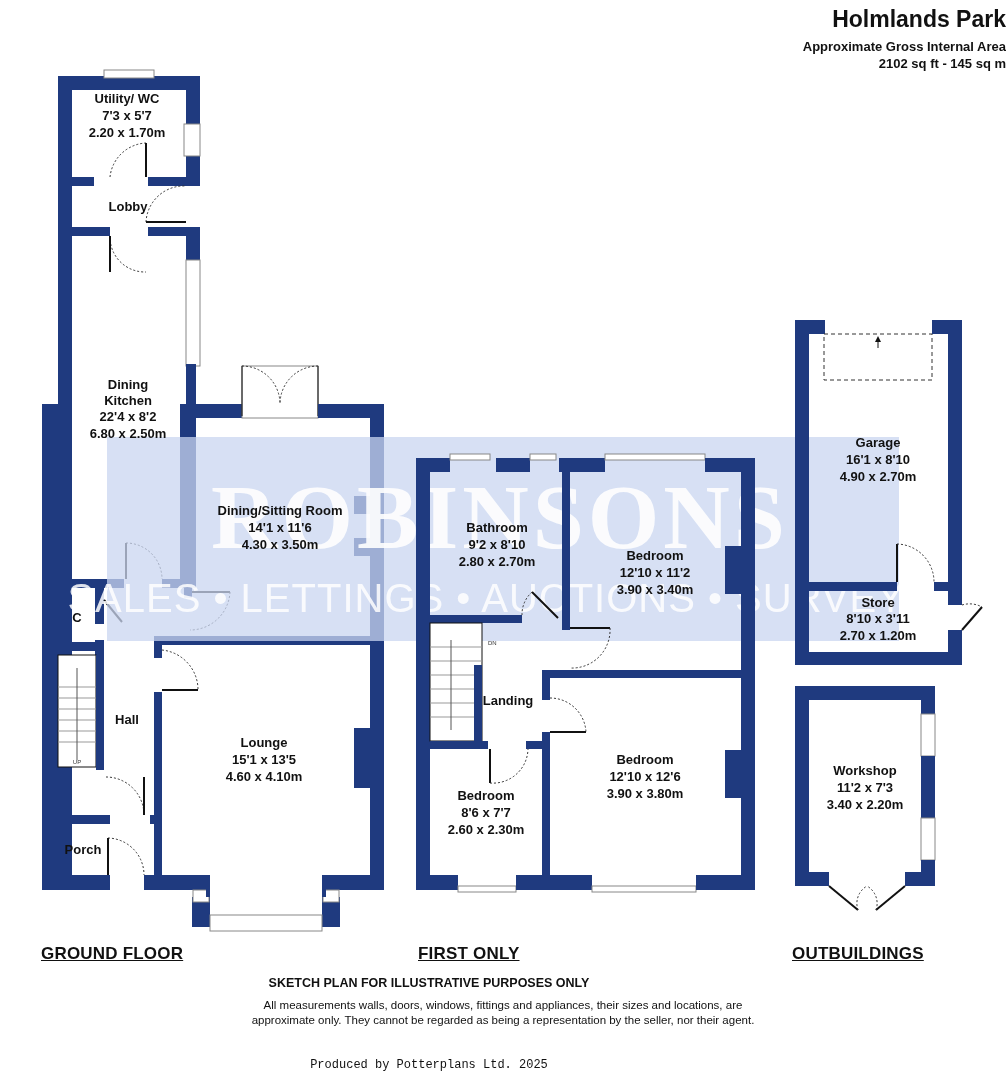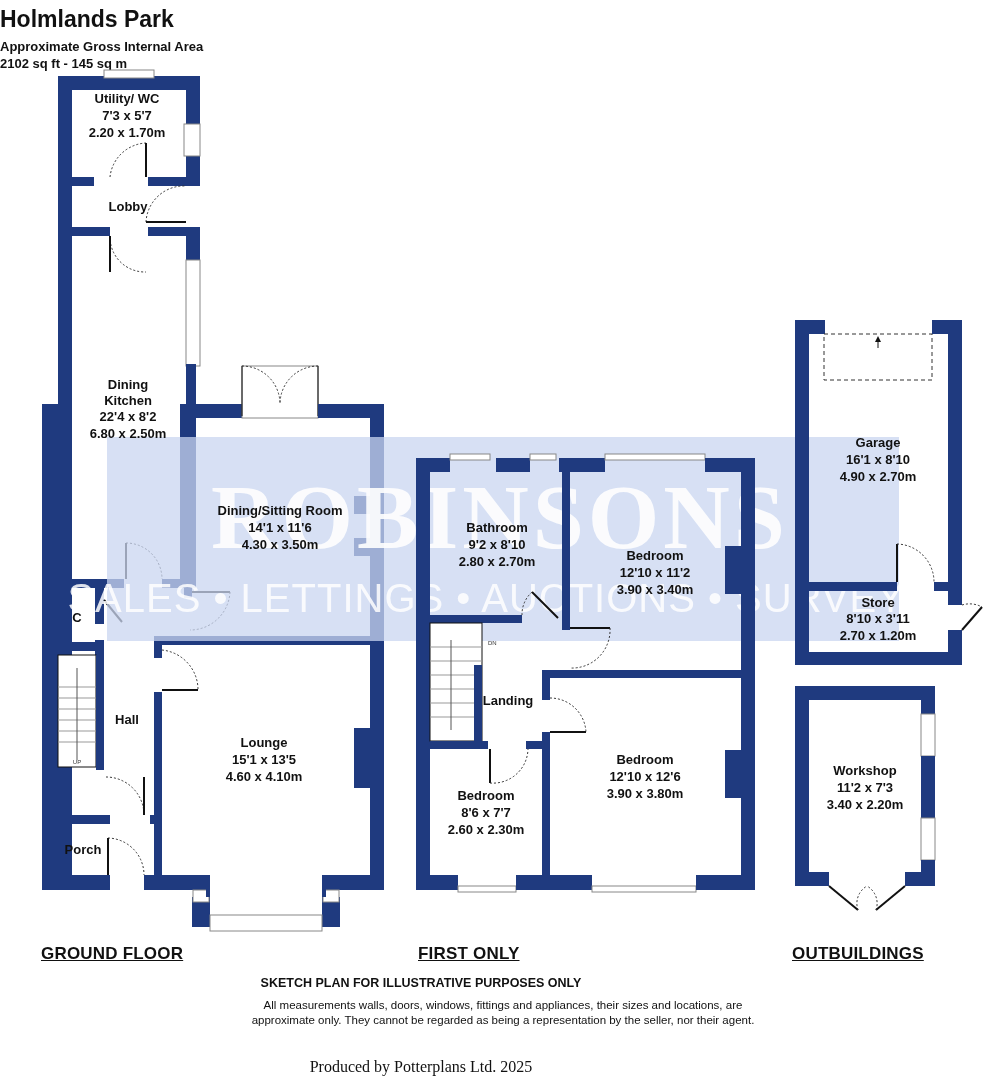--- a/index.html
+++ b/index.html
@@ -1,31 +1,31 @@
 <!DOCTYPE html>
 <html><head>
 <meta charset="utf-8">
 <style>
   html, body { margin:0; padding:0; background:#ffffff; }
   body { width:1006px; height:1080px; position:relative; overflow:hidden; font-family:"Liberation Sans", sans-serif; color:#111; }
-  .hdr { position:absolute; left:0; width:1006px; text-align:left; font-weight:bold; }
+  .hdr { position:absolute; left:0; width:1006px; text-align:right; font-weight:bold; }
   #title { top:6px; font-size:23px; }
   #subtitle { top:39px; font-size:13px; }
   #area { top:56px; font-size:13px; }
   svg#plan { position:absolute; left:0; top:0; }
   .wall { fill:#1f3a7f; }
   .rl { font-family:"Liberation Sans", sans-serif; font-weight:bold; font-size:13px; fill:#111; text-anchor:middle; }
   .floor-label { position:absolute; font-weight:bold; font-size:17px; letter-spacing:0.2px;text-decoration:underline; }
   #fl-ground { left:41px; top:944px; }
   #fl-first { left:418px; top:944px; }
   #fl-out { left:792px; top:944px; }
-  .disc { position:absolute; left:4px; width:834px; text-align:center; }
+  .disc { position:absolute; left:12px; width:834px; text-align:center; }
   #disc-head { top:976px; font-weight:bold; font-size:12.5px; }
   #disc-body { top:998px; font-size:11.5px; line-height:15px; font-family:Liberation Sans, sans-serif; width:520px; left:243px; }
-  #producer { top:1058px; font-size:16px; font-family:Liberation Serif, serif;text-align:center; }
+  #producer { top:1058px; font-size:12px; font-family:Liberation Mono, monospace;text-align:center; }
   .door { fill:none; stroke:#333; stroke-width:1; stroke-dasharray:2 2; }
   .dline { stroke:#111; stroke-width:2; }
   .win { fill:#fff; stroke:#888; stroke-width:1; }
   .arrow { stroke:#111; stroke-width:1; }
   .wm-band { fill:#c9d6f0; opacity:0.75; }
   .wm-big { font-family:"Liberation Serif", serif; font-weight:bold; font-size:92px; fill:#ffffff; opacity:0.9; letter-spacing:4px; }
   .wm-small { font-family:"Liberation Sans", sans-serif; font-size:40px; fill:#ffffff; opacity:0.85; letter-spacing:1px; }
 </style>
 </head>
 <body>

